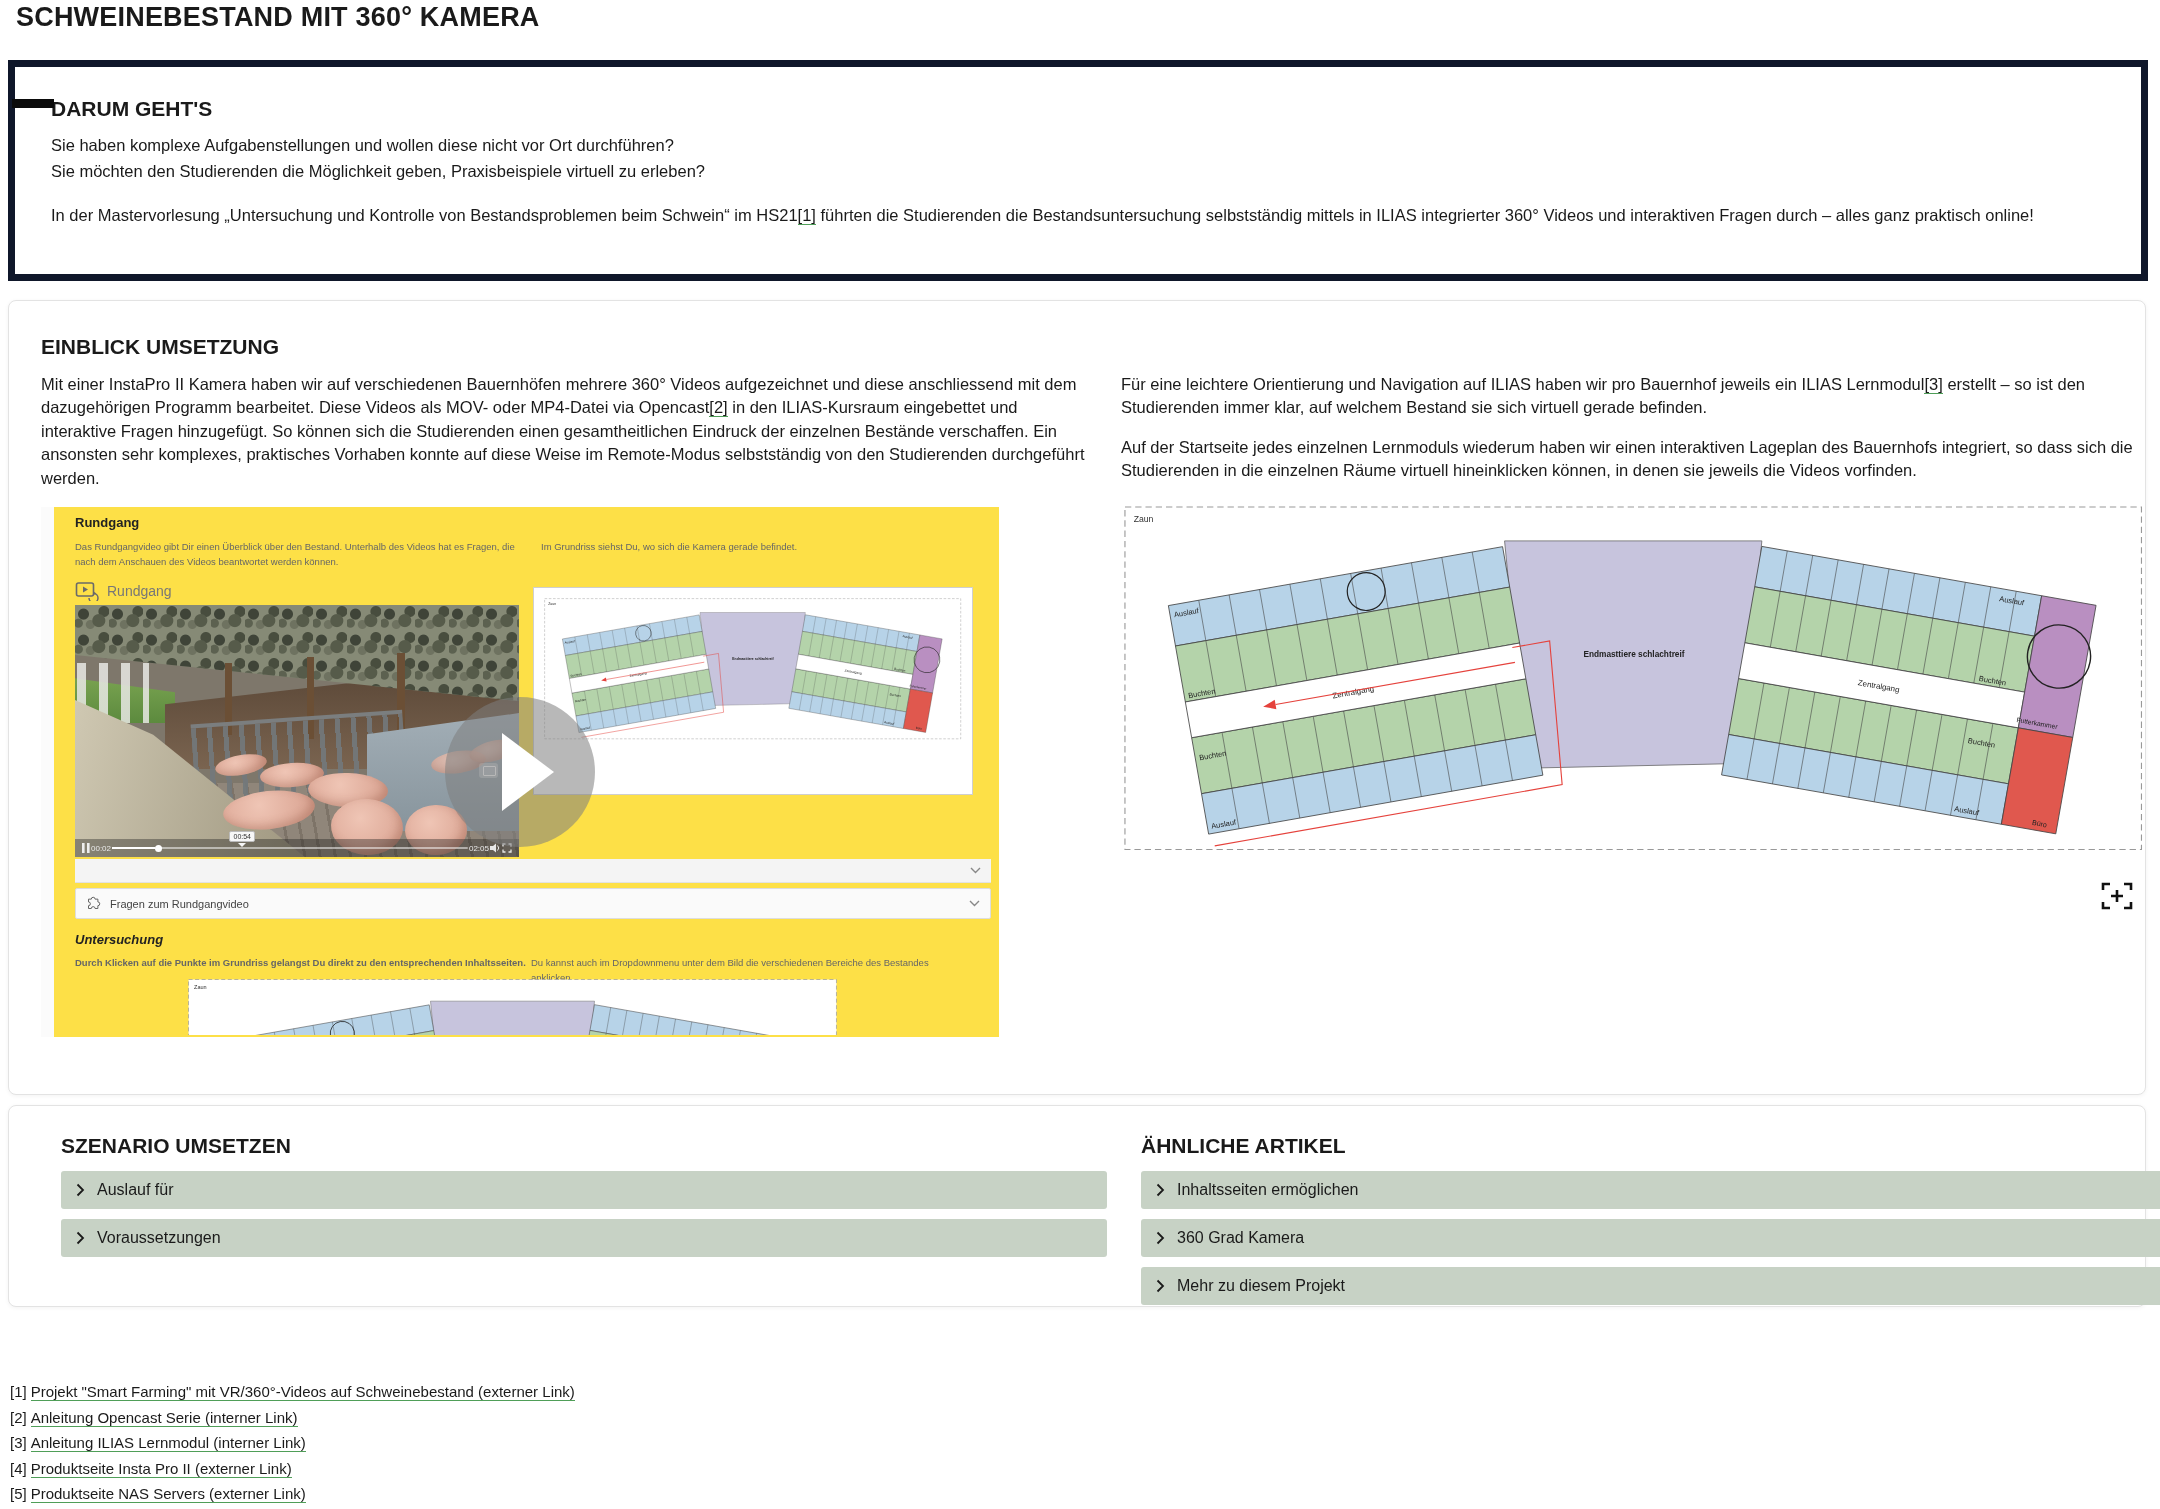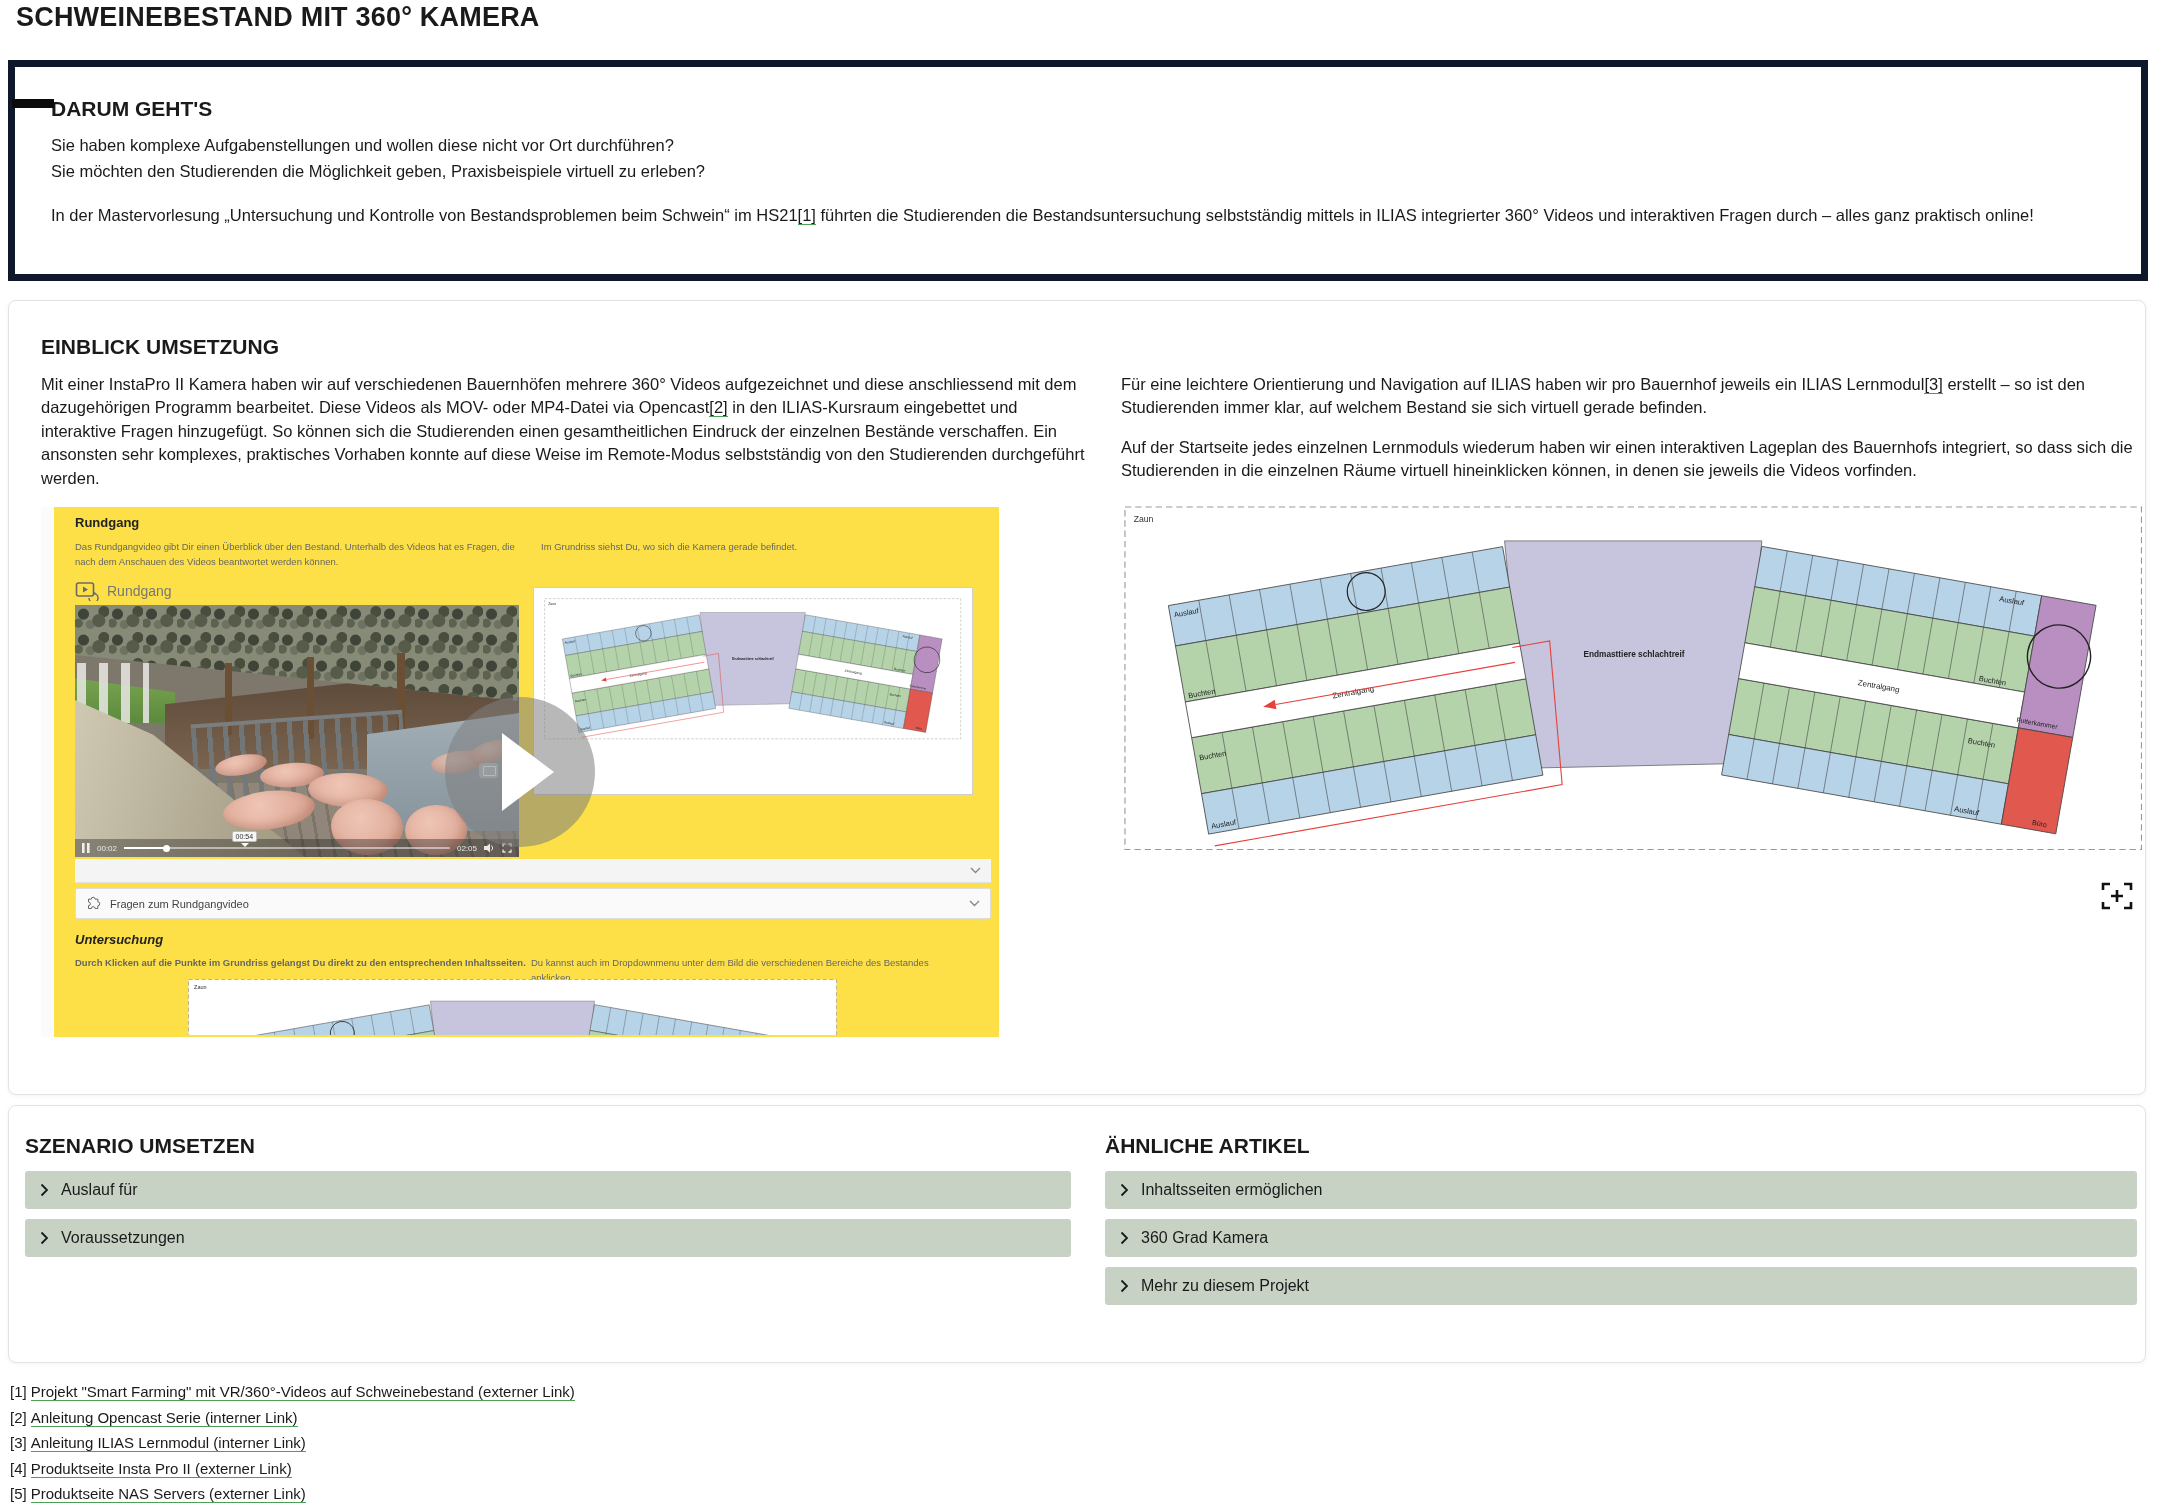--- a/index.html
+++ b/index.html
@@ -16,21 +16,21 @@
   #intro-box h2 { font-size:21px; font-weight:800; margin-bottom:13px; }
   .body-text { font-size:16.5px; line-height:1.42; }
   #intro-box .line { margin-bottom:3px; }
   #intro-box .para { margin-top:20px; }
 
   .ref-link { color:#1a1a1a; text-decoration:none; border-bottom:1.6px solid #4f9e58; cursor:pointer; }
 
   
   .card { background:#fff; border:1px solid #e3e3e3; border-radius:8px; box-shadow:0 1px 4px rgba(0,0,0,.05); }
   #card-insight { left:8px; top:300px; width:2138px; height:795px; padding:34px 30px 0 32px; }
-  #card-bottom  { left:8px; top:1105px; width:2138px; height:258px; padding:28px 30px 0 16px; }
+  #card-bottom  { left:8px; top:1105px; width:2138px; height:202px; padding:28px 30px 0 52px; }
   .card h2 { font-size:21px; font-weight:800; }
 
   .cols { display:flex; gap:34px; margin-top:14px; }
   .col-l { width:1046px; flex:none; }
   .col-r { width:1032px; flex:none; }
 
   
   #shot { position:relative; margin-top:17px; width:958px; height:530px; background:#fde047; overflow:hidden; }
   #shot .wstrip { position:absolute; left:0; top:0; width:13px; height:100%; background:#fbfbfb; }
   .shot-h { position:absolute; font-size:13px; font-weight:700; color:#222; }
@@ -55,21 +55,21 @@
   #video .post { position:absolute; background:#6b4f35; }
   #video .rails { position:absolute; left:118px; top:112px; width:212px; height:78px; transform:rotate(-4deg); background:repeating-linear-gradient(90deg,#73797c 0 5px, transparent 5px 16px); border-top:4px solid #7d8386; opacity:.9; }
   #video .panels { position:absolute; left:292px; top:108px; width:152px; height:118px; background:linear-gradient(#a2aeb6,#87949c); clip-path:polygon(0 18%,100% 0,100% 100%,0 100%); }
   #video .floor { position:absolute; left:0; top:178px; width:444px; height:74px; background:#90867a; }
   #video .floor:after { content:""; position:absolute; inset:0; background:repeating-linear-gradient(80deg, rgba(40,30,20,.18) 0 3px, transparent 3px 15px); }
   .pig { position:absolute; border-radius:50%; background:radial-gradient(circle at 40% 35%, #efc5b5, #d79f8d); box-shadow:inset -4px -4px 8px rgba(120,60,40,.25); }
 
   #pip-icon { position:absolute; left:404px; top:158px; width:19px; height:15px; background:rgba(255,255,255,.35); border-radius:3px; }
   #pip-icon:after { content:""; position:absolute; left:4px; top:3px; width:11px; height:8px; border:1.4px solid #fff; border-radius:1px; }
 
-  #vctrl { position:absolute; left:0; bottom:0; width:100%; height:18px; background:rgba(30,30,30,.38); display:flex; align-items:center; padding:0 7px; gap:7px; }
+  #vctrl { position:absolute; left:0; bottom:0; width:100%; height:18px; background:rgba(30,30,30,.38); display:flex; align-items:center; padding:0 7px; gap:1px; }
   .vtime { font-size:8px; color:#e8e8e8; flex:none; }
   #vbar { position:relative; flex:1; height:2.5px; background:rgba(255,255,255,.5); border-radius:2px; }
   #vplayed { position:absolute; left:0; top:0; height:100%; width:12%; background:#fff; }
   #vdot { position:absolute; left:12%; top:-2.2px; width:7px; height:7px; background:#fff; border-radius:50%; }
   #vtip { position:absolute; left:33%; top:-16px; background:#f7f7f7; border:1px solid #bbb; color:#333; font-size:7px; padding:1px 3px; border-radius:2px; }
   #vtip:after { content:""; position:absolute; left:8px; top:11px; border:4px solid transparent; border-top-color:#f7f7f7; }
 
   #map-panel { position:absolute; left:492px; top:80px; width:440px; height:208px; background:#fff; border:1px solid #cfcfcf; padding:9px 9px; }
   #map-panel svg { width:420px; }
 

